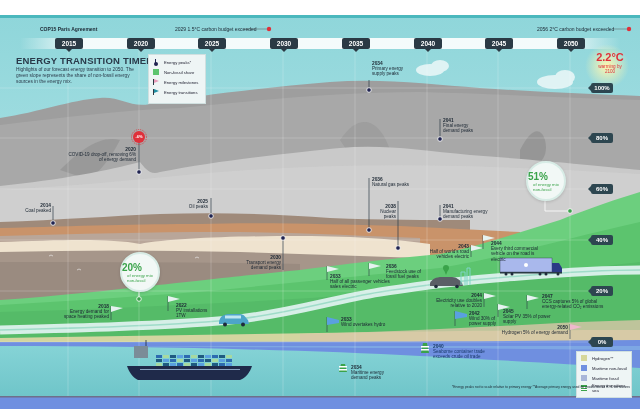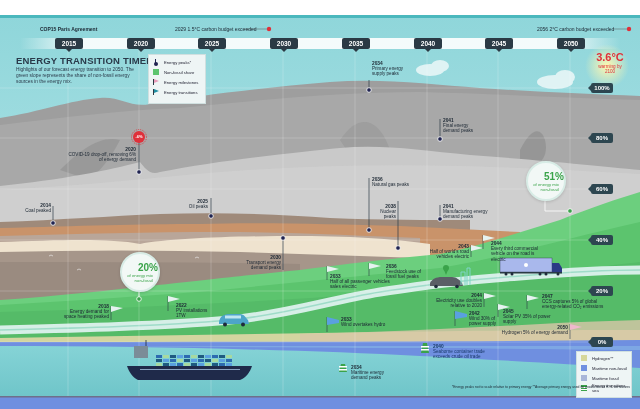--- a/index.html
+++ b/index.html
@@ -6,21 +6,21 @@
   body{width:640px;height:409px;position:relative;overflow:hidden;font-family:"Liberation Sans",sans-serif;}
   #stage{position:absolute;left:0;top:0;width:640px;height:409px;}
   .ov{position:absolute;font-family:"Liberation Sans",sans-serif;color:#1c2733;}
   .yearbox{position:absolute;top:38px;width:28px;height:11px;background:#2b3a45;color:#fff;font-size:6.5px;font-weight:bold;text-align:center;line-height:11px;border-radius:2px;}
   .yearbox:after{content:"";position:absolute;left:11px;bottom:-3px;border-left:3px solid transparent;border-right:3px solid transparent;border-top:3px solid #2b3a45;}
   .pct{position:absolute;left:591px;width:22px;height:10px;background:#2d4650;color:#fff;font-size:6px;font-weight:bold;text-align:center;line-height:10px;border-radius:2px;}
   .pct:before{content:"";position:absolute;left:-3px;top:2px;border-top:3px solid transparent;border-bottom:3px solid transparent;border-right:3px solid #2d4650;}
   .ann{position:absolute;font-size:4.6px;line-height:5.2px;color:#1c2733;}
   .ann b{display:block;font-size:4.8px;}
   .ann.r{text-align:right;}
-  .bubble{position:absolute;border-radius:50%;background:#f2f8f6;border:2px solid #d8ece6;text-align:right;box-shadow:0 1px 3px rgba(0,0,0,0.15);}
+  .bubble{position:absolute;border-radius:50%;background:#f2f8f6;border:2px solid #d8ece6;text-align:left;box-shadow:0 1px 3px rgba(0,0,0,0.15);}
   .bubble .big{color:#3aa34a;font-weight:bold;}
   .bubble .small{color:#3aa34a;font-size:4.3px;line-height:5px;}
   .legend{position:absolute;background:#eef5f5;border:1px solid #d0e0e0;}
   .legend .li{display:flex;align-items:center;height:10px;font-size:4.2px;color:#223;}
   .legend .sw{width:6px;height:6px;margin:0 5px 0 4px;flex:none;}
 </style>
 </head>
 <body>
 
 <div id="stage">
@@ -332,21 +332,21 @@
     <span>Energy milestones</span>
   </div>
   <div class="li">
     <span class="sw" style="background:linear-gradient(90deg,#2b3a45 0 1px,transparent 1px);position:relative;">
           <span style="position:absolute;left:1px;top:0;width:0;height:0;border-top:2px solid transparent;border-bottom:2px solid transparent;border-left:5px solid #1f8fa3;"></span>
         </span>
     <span>Energy transitions</span>
   </div>
 </div>
 
-<div class="ov" style="left:590px;top:51px;width:40px;text-align:center;font-size:11px;font-weight:bold;color:#e0303a;">3.6°C</div>
+<div class="ov" style="left:590px;top:51px;width:40px;text-align:center;font-size:11px;font-weight:bold;color:#e0303a;">2.2°C</div>
 <div class="ov" style="left:594px;top:64px;width:32px;text-align:center;font-size:4.6px;line-height:5.4px;color:#e0303a;">warming by 2100</div>
 
 <div class="pct" style="top:83px;">100%</div>
 <div class="pct" style="top:133px;">80%</div>
 <div class="pct" style="top:184px;">60%</div>
 <div class="pct" style="top:235px;">40%</div>
 <div class="pct" style="top:286px;">20%</div>
 <div class="pct" style="top:337px;">0%</div>
 
 <div class="ov" style="left:133px;top:134px;width:12px;text-align:center;font-size:4px;font-weight:bold;color:#fff;">-6%</div>

